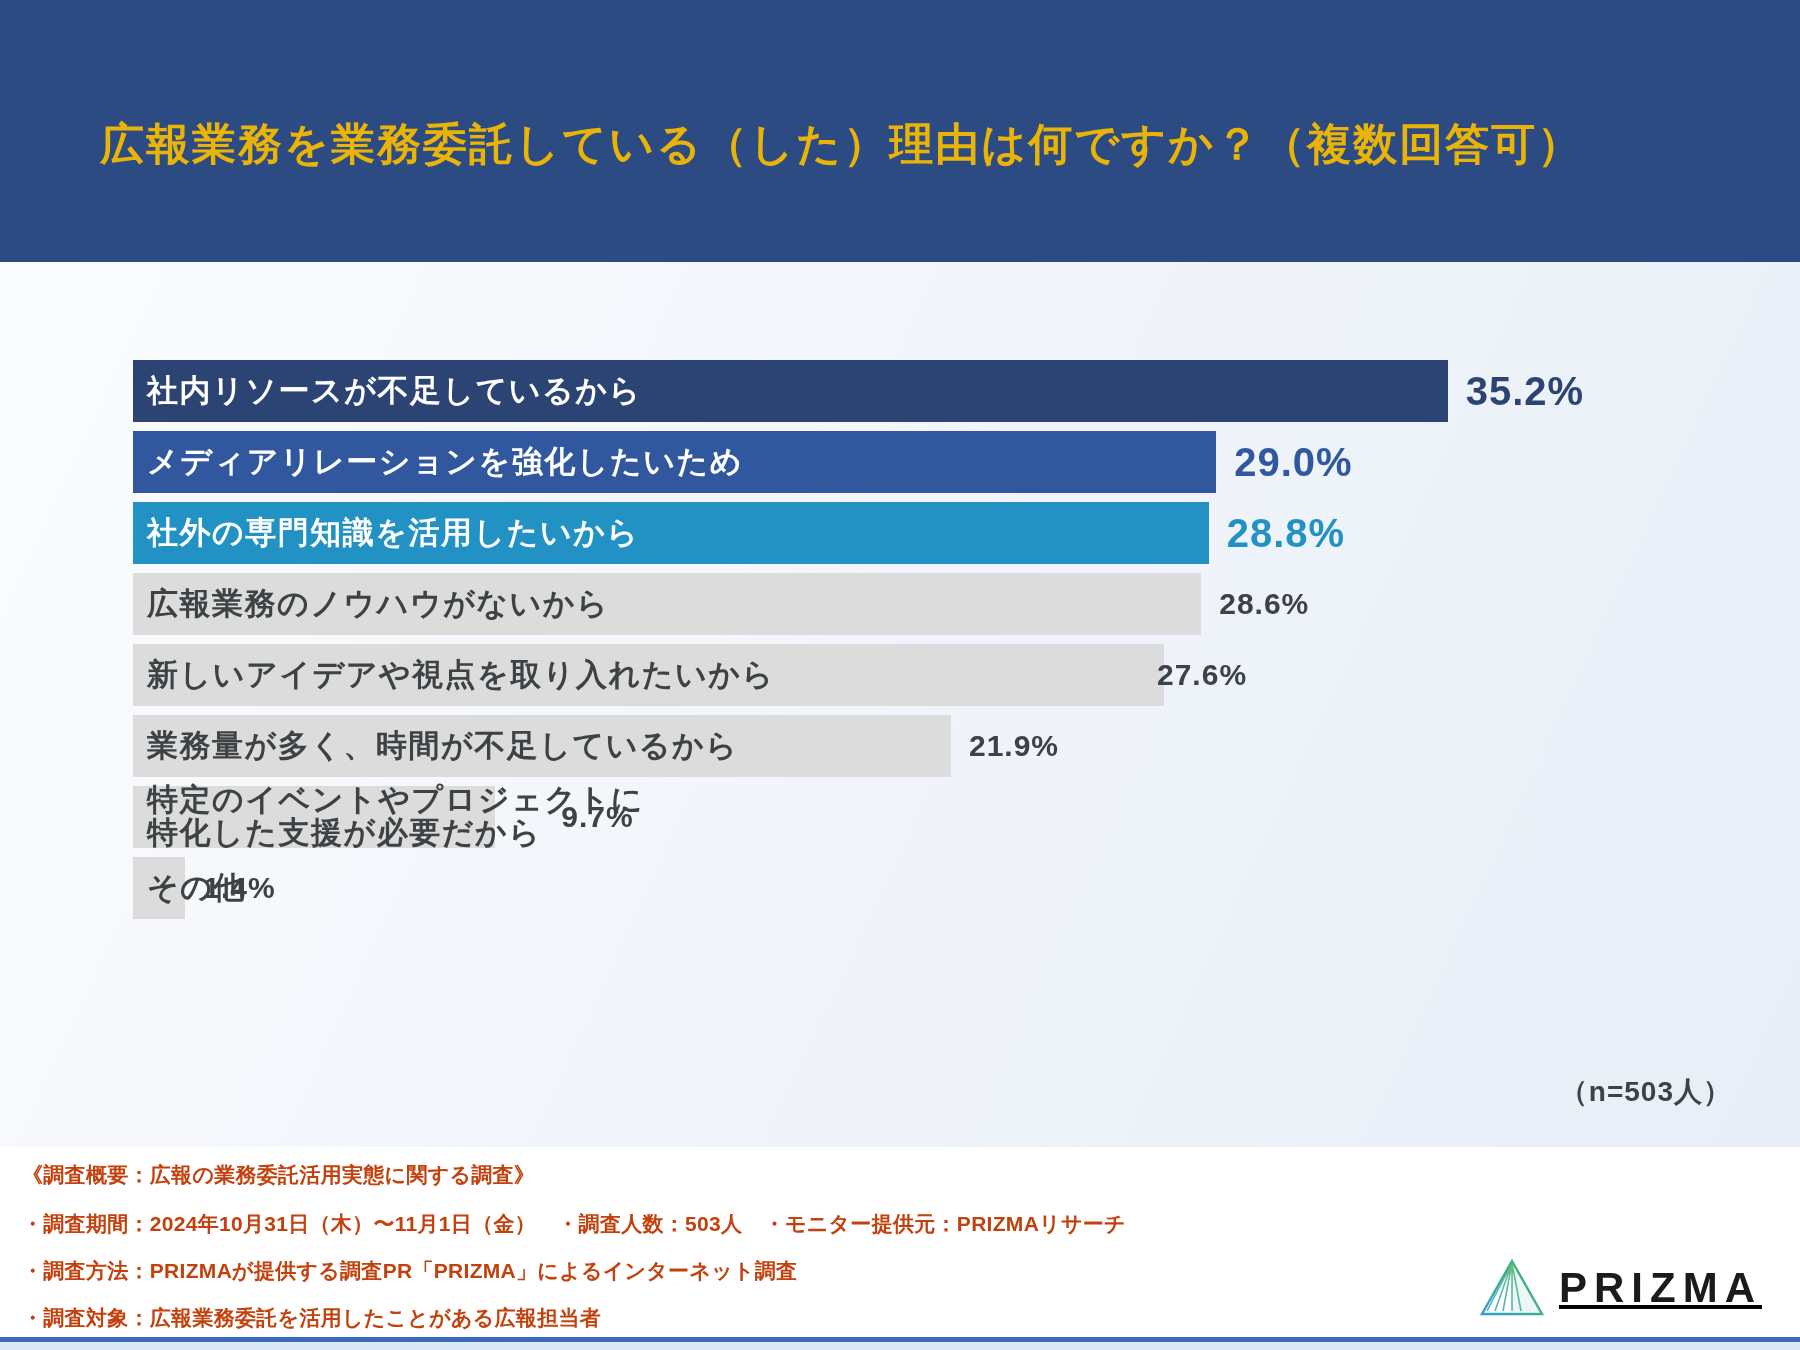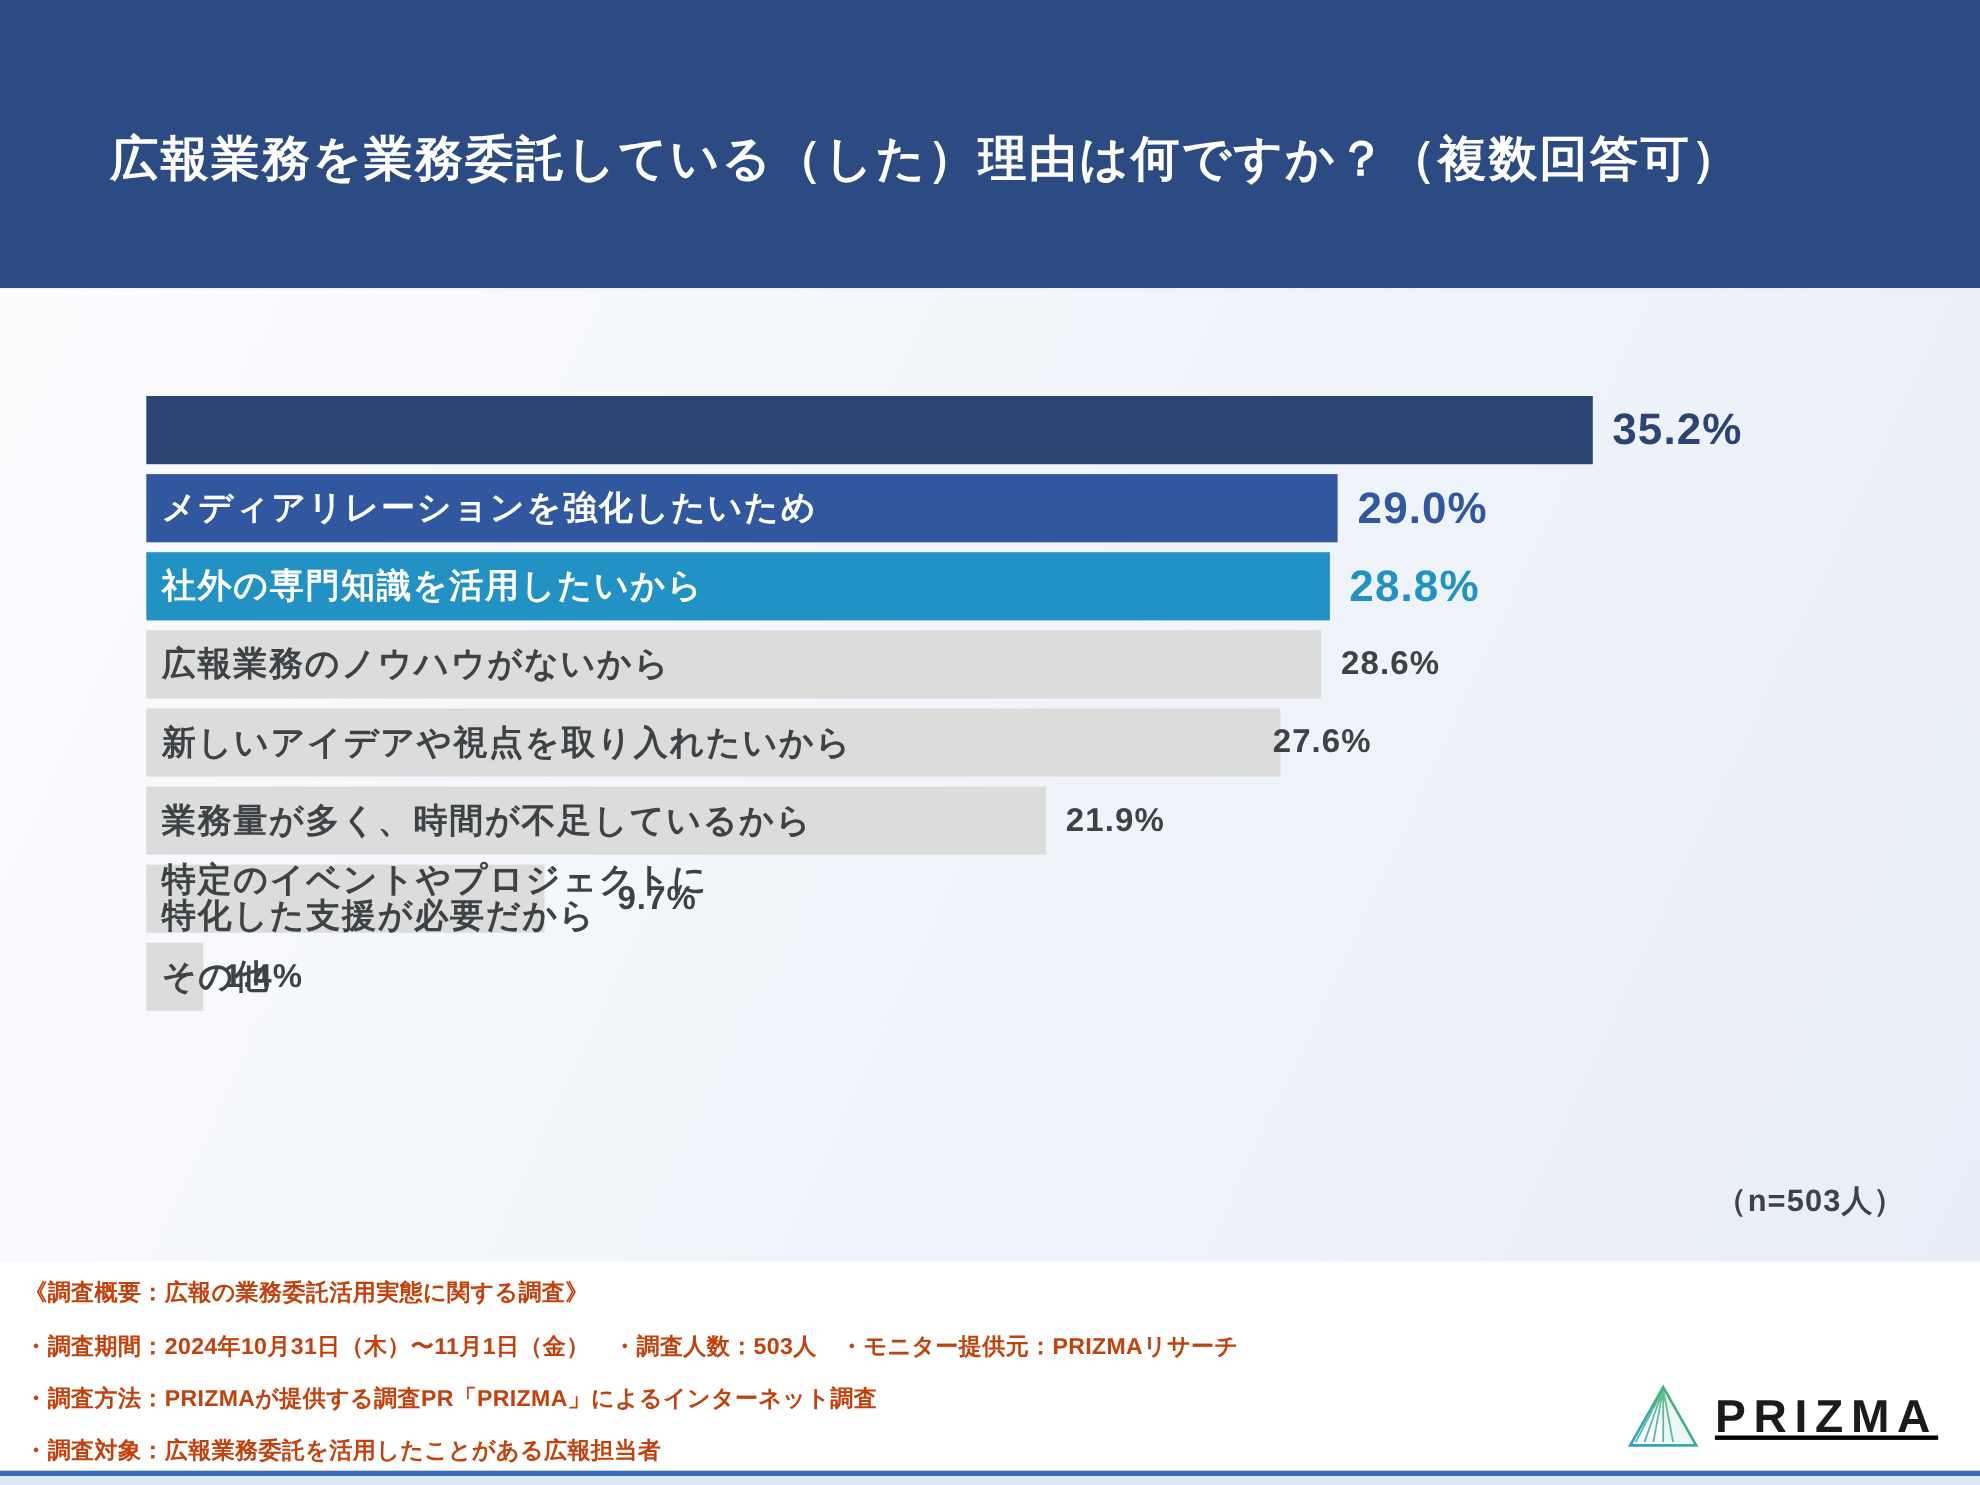--- a/index.html
+++ b/index.html
@@ -25,21 +25,21 @@
     position: absolute;
     left: 0;
     top: 0;
     width: 1800px;
     height: 262px;
     background: #2c4b82;
     display: flex;
     align-items: center;
   }
   .header-title {
-    color: #ffffff;
+    color: #eab308;
     font-size: 44px;
     font-weight: bold;
     letter-spacing: 2px;
     padding-left: 100px;
     padding-top: 26px;
     white-space: nowrap;
   }
 
   
   .chart-panel {
@@ -192,20 +192,21 @@
 <div class="page">
 
   <div class="header">
     <div class="header-title">広報業務を業務委託している（した）理由は何ですか？（複数回答可）</div>
   </div>
 
   <div class="chart-panel">
     <div class="bars" id="bars">
         <div class="row">
           <div class="bar c0" style="width: 1314.72px;"></div>
+          <div class="bar-label light">社内リソースが不足しているから</div>
           <div class="value v0" style="left: 1332.72px;">35.2%</div>
         </div>
         <div class="row">
           <div class="bar c1" style="width: 1083.15px;"></div>
           <div class="bar-label light">メディアリレーションを強化したいため</div>
           <div class="value v1" style="left: 1101.15px;">29.0%</div>
         </div>
         <div class="row">
           <div class="bar c2" style="width: 1075.68px;"></div>
           <div class="bar-label light">社外の専門知識を活用したいから</div>

